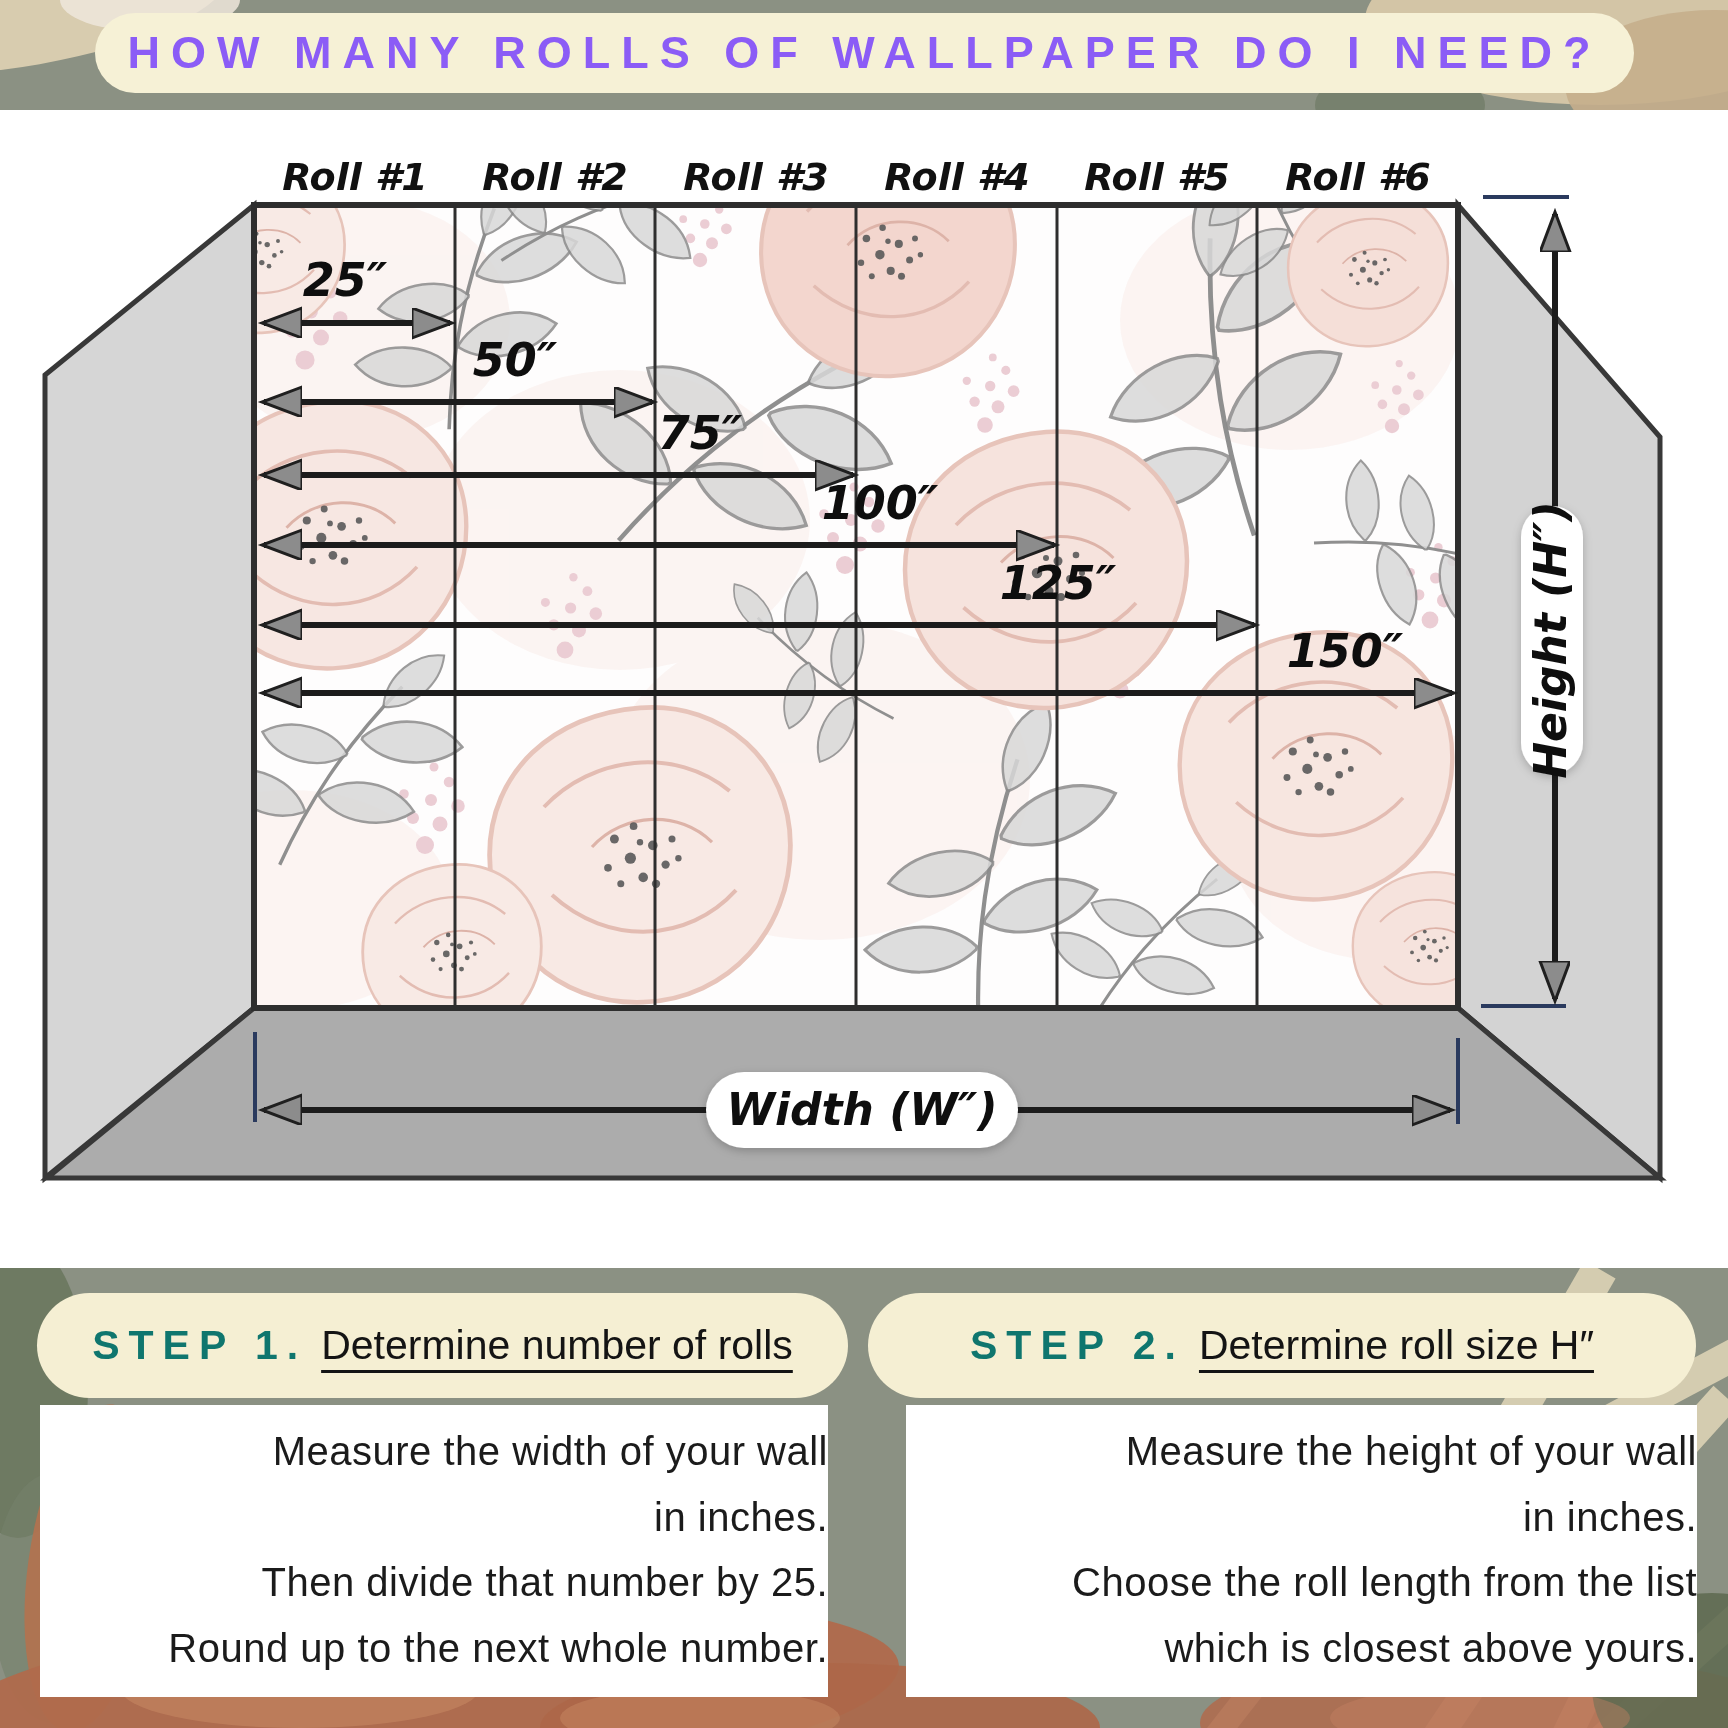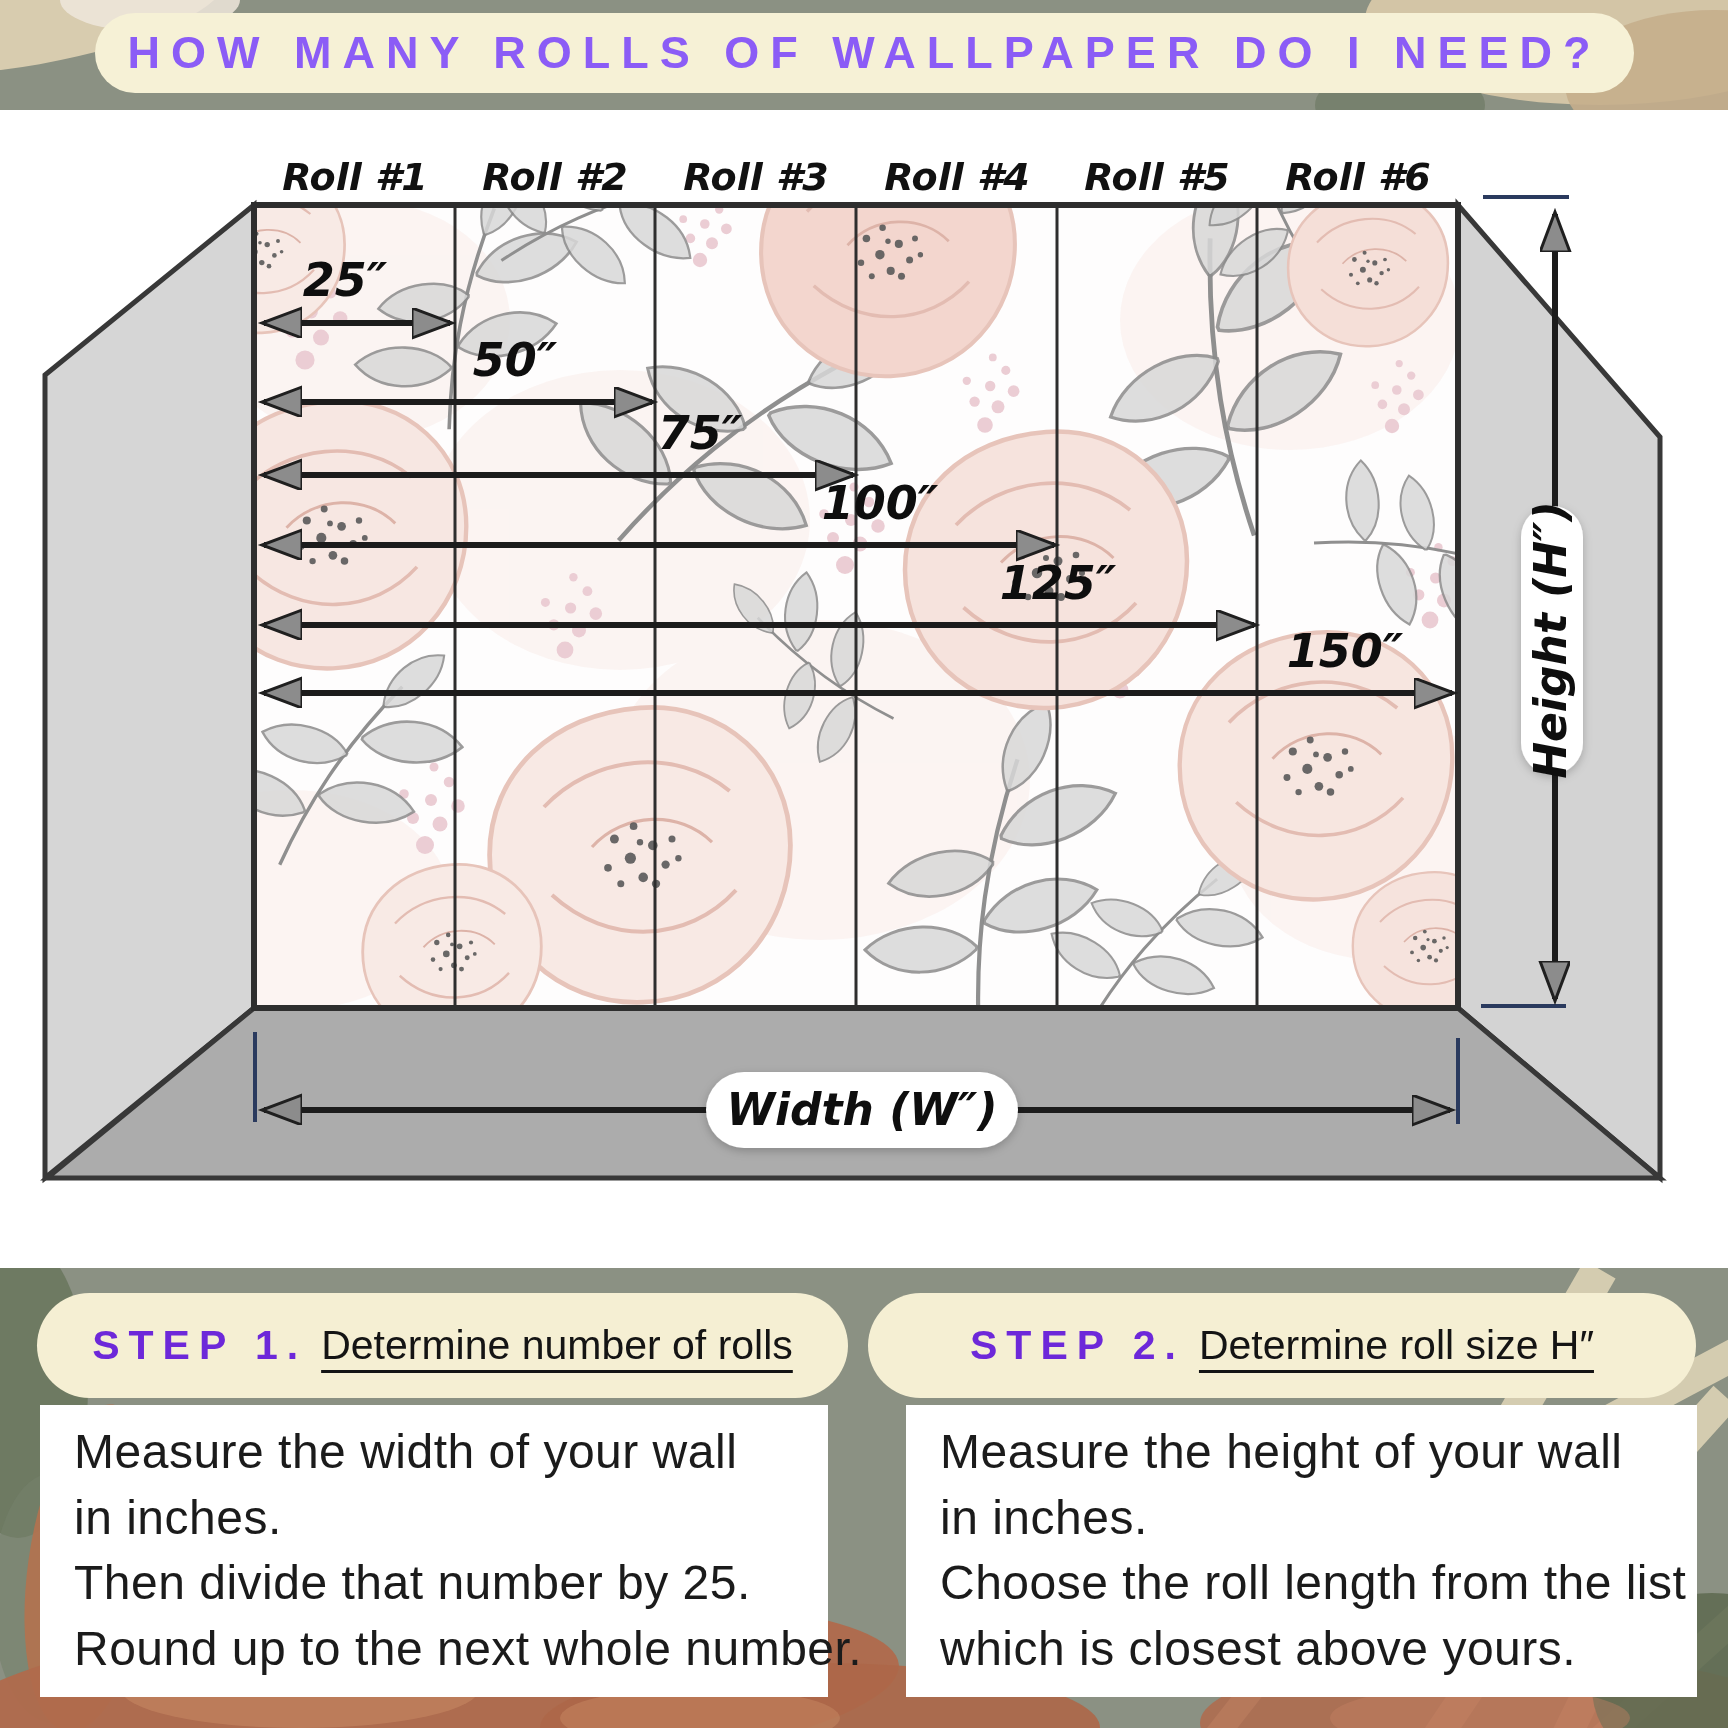--- a/index.html
+++ b/index.html
@@ -22,26 +22,26 @@
       font-size:38px;fill:#111;text-anchor:middle;}
   .measure-label{font-family:"DejaVu Sans",sans-serif;font-weight:bold;font-style:italic;
       font-size:46px;fill:#0e0e0e;text-anchor:middle;}
   .dim-label{font-family:"DejaVu Sans",sans-serif;font-weight:bold;font-style:italic;
       font-size:44px;fill:#0e0e0e;text-anchor:middle;}
   .arrow{stroke:#1c1c1c;stroke-width:6;}
   .navy{stroke:#2A3A5E;stroke-width:4;}
   
   .step-pill{position:absolute;top:25px;height:105px;border-radius:53px;background:#F5EFD3;
       display:flex;align-items:center;justify-content:center;white-space:nowrap;}
-  .step-pill .step-label{font-size:41px;font-weight:700;letter-spacing:9px;color:#6d28d9;margin-right:14px;}
+  .step-pill .step-label{font-size:41px;font-weight:700;letter-spacing:9px;color:#0f766e;margin-right:14px;}
   .step-pill .step-heading{font-size:41px;font-weight:400;color:#141414;
       text-decoration:underline;text-decoration-thickness:2.5px;text-underline-offset:11px;text-align:right;}
   .step-box{position:absolute;top:137px;height:292px;background:#ffffff;color:#1b1b1b;
       padding:14px 0 0 34px;box-sizing:border-box;}
-  .step-box .line{font-size:48px;line-height:65.5px;letter-spacing:.5px;white-space:nowrap;}
+  .step-box .line{font-size:40px;line-height:65.5px;letter-spacing:.5px;white-space:nowrap;text-align:right;}
 </style>
 </head>
 <body>
 
 <div class="page">
 
   <svg class="diagram" width="1728" height="1728" viewBox="0 0 1728 1728">
     <defs>
       <clipPath id="wp">
           <rect x="254" y="205" width="1204" height="803"></rect>

